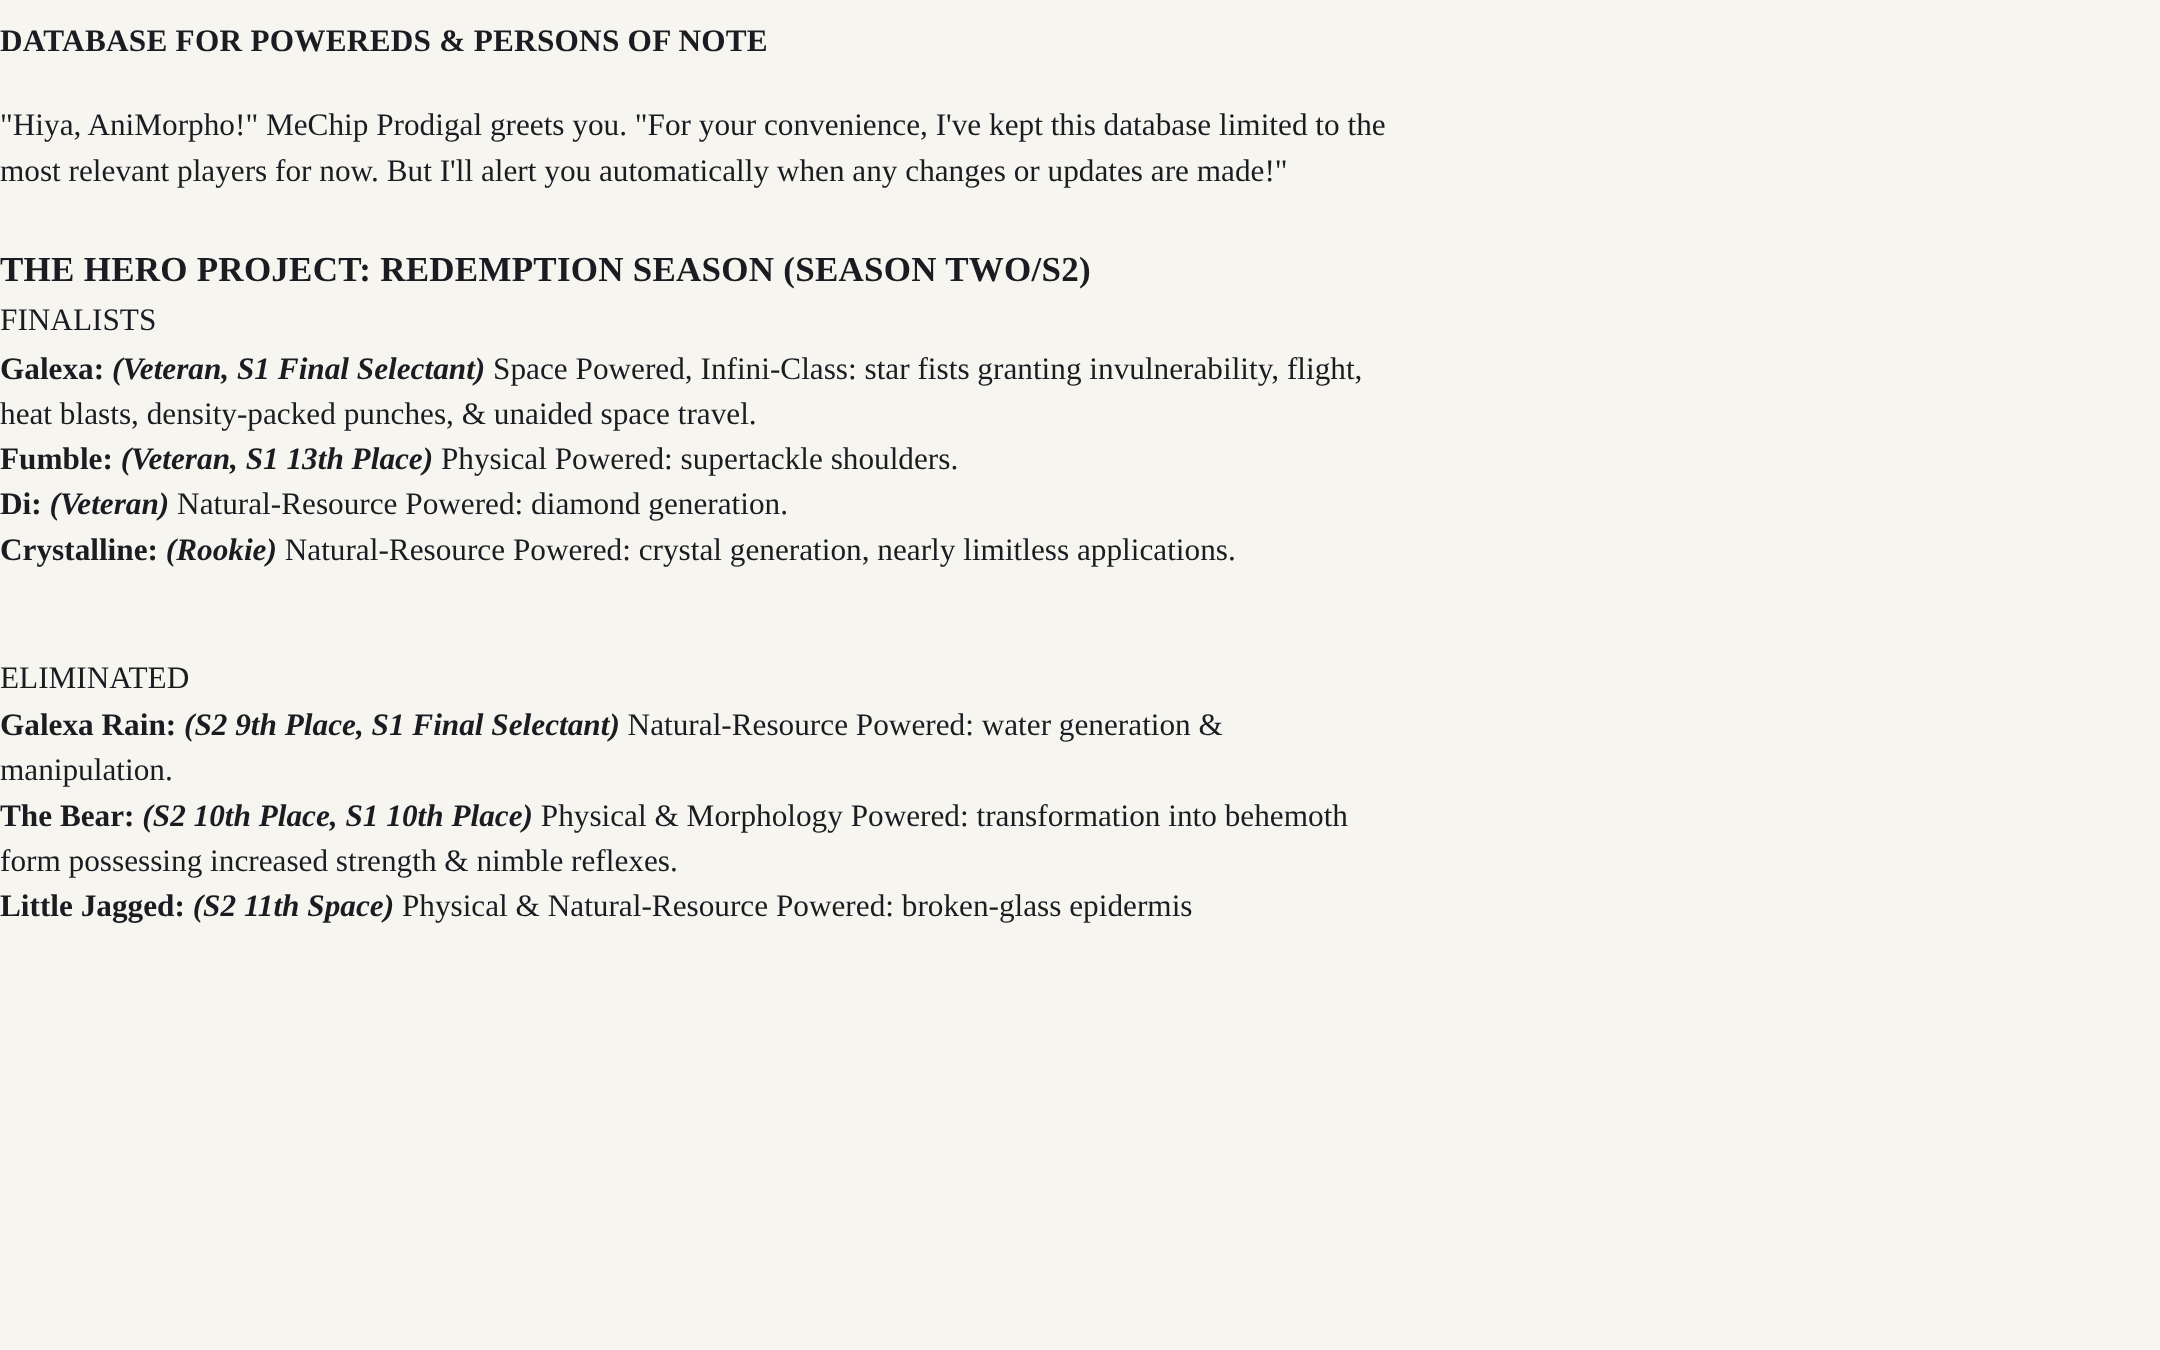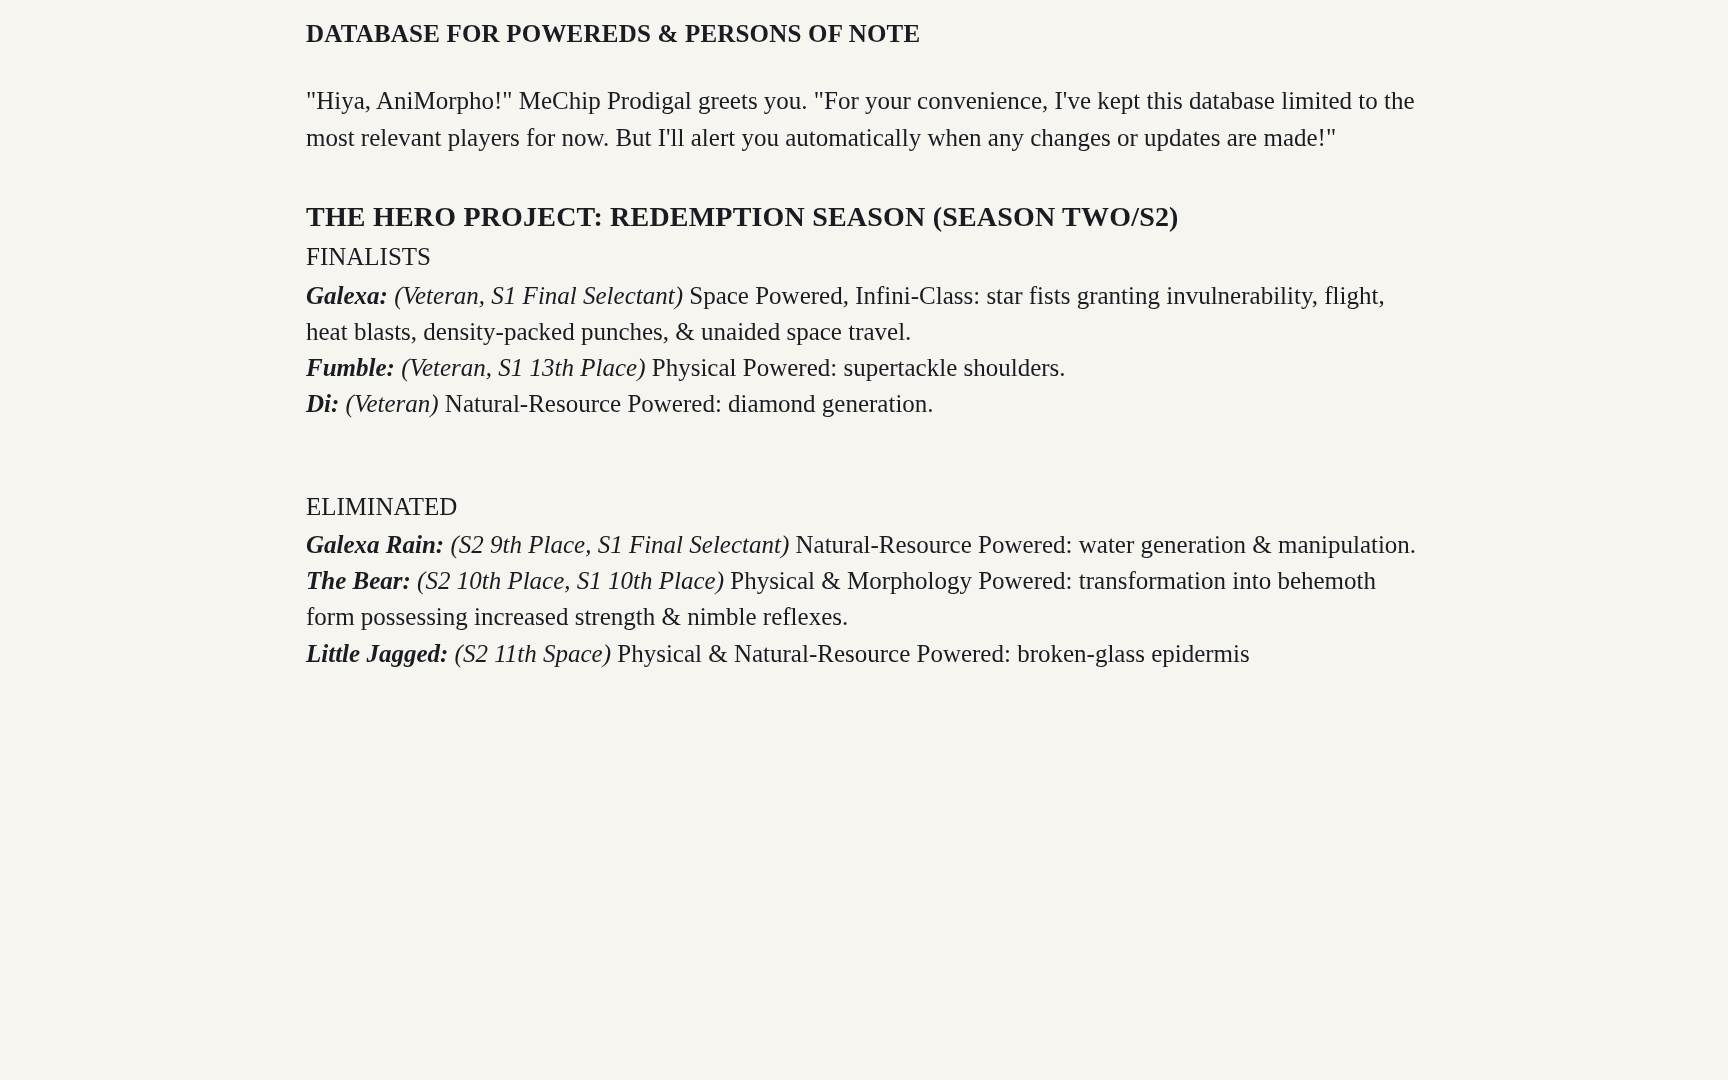--- a/index.html
+++ b/index.html
@@ -12,21 +12,20 @@
     min-height: 1080px;
     font-family: "Liberation Serif", "DejaVu Serif", serif;
     color: #1b1b22;
     -webkit-font-smoothing: antialiased;
   }
   .page {
     box-sizing: border-box;
     padding: 18px 0 0 0;
   }
   .content {
-    margin-left: 306px;
     width: 1120px;
   }
   h1.db-title {
     font-size: 25px;
     font-weight: bold;
     letter-spacing: 0.2px;
     margin: 0 0 34px 0;
     line-height: 1.25;
   }
   p.greeting {
@@ -46,24 +45,24 @@
     line-height: 1.45;
     margin: 0 0 2px 0;
   }
   .entry {
     font-size: 25px;
     line-height: 1.45;
     margin: 0;
   }
   .entry .name {
     font-weight: bold;
-    font-style: italic;
   }
   .entry .tag {
     font-style: italic;
+    font-weight: bold;
   }
   .spacer {
     height: 33px;
   }
   .spacer-sm {
     height: 33px;
   }
 </style>
 </head>
 <body>
@@ -87,20 +86,25 @@
     <p class="entry">
       <span class="name">Fumble:</span>
       <span class="tag">(Veteran, S1 13th Place)</span>
       <span class="desc">Physical Powered: supertackle shoulders.</span>
     </p>
     <p class="entry">
       <span class="name">Di:</span>
       <span class="tag">(Veteran)</span>
       <span class="desc">Natural-Resource Powered: diamond generation.</span>
     </p>
+    <p class="entry">
+      <span class="name">Crystalline:</span>
+      <span class="tag">(Rookie)</span>
+      <span class="desc">Natural-Resource Powered: crystal generation, nearly limitless applications.</span>
+    </p>
 
     <div class="spacer"></div>
 
 
     <div class="spacer-sm"></div>
 
     <div class="group-label">ELIMINATED</div>
 
     <p class="entry">
       <span class="name">Galexa Rain:</span>

